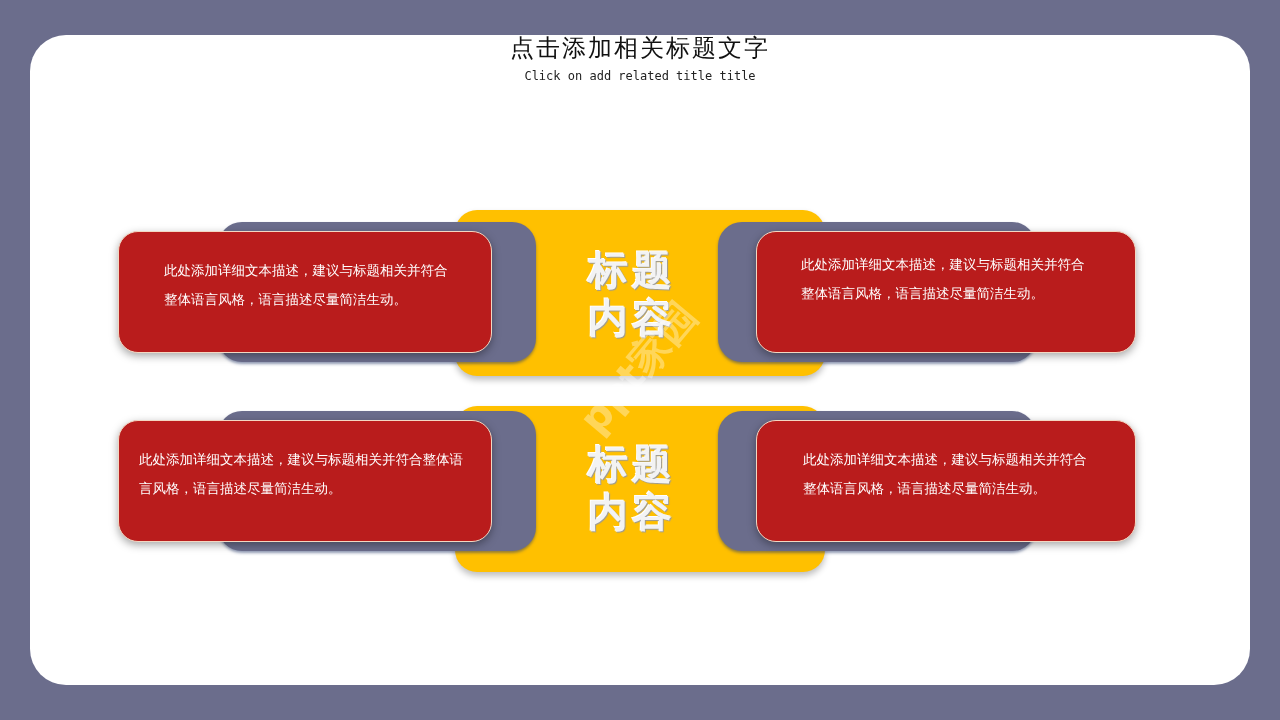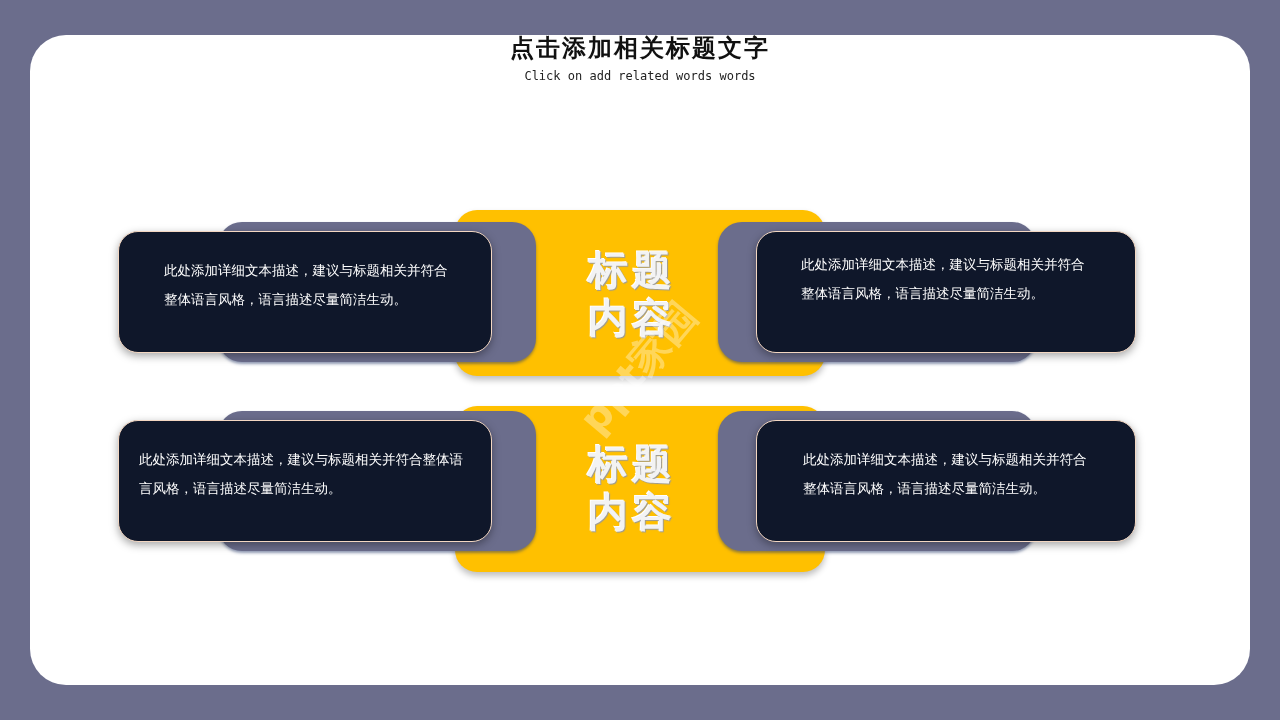--- a/index.html
+++ b/index.html
@@ -8,36 +8,36 @@
     background: #6b6d8c;
     font-family: "DejaVu Serif", serif;
     position: relative;
   }
   .card {
     position: absolute; left: 30px; top: 35px; width: 1220px; height: 650px;
     background: #ffffff; border-radius: 36px;
   }
   .title {
     position: absolute; left: 0; width: 1280px; top: 32px; text-align: center;
-    font-size: 24px; font-weight: bold; color: #111; letter-spacing: 2px;
+    font-size: 24px; font-weight: normal; color: #111; letter-spacing: 2px;
   }
   .subtitle {
     position: absolute; left: 0; width: 1280px; top: 69px; text-align: center;
     font-size: 12px; color: #222; font-family: "DejaVu Sans Mono", monospace;
   }
   .yellow {
     position: absolute; width: 370px; height: 166px; background: #ffc000;
     border-radius: 22px; box-shadow: 0 4px 6px rgba(0,0,0,0.25);
   }
   .slate {
     position: absolute; width: 318px; height: 140px; background: #6b6d8c;
     border-radius: 24px; box-shadow: 0 2px 3px rgba(40,60,110,0.5);
   }
   .orange {
-    position: absolute; width: 374px; height: 122px; background: #0f172a;
+    position: absolute; width: 374px; height: 122px; background: #b91c1c;
     border-radius: 20px; border: 1px solid #f3d7c2;
     box-shadow: 0 3px 8px rgba(0,0,0,0.35);
     box-sizing: border-box; color: #ffffff; font-size: 13.5px; line-height: 29px;
   }
   .orange .txt { position: absolute; }
   .center-label {
     position: absolute; width: 160px; text-align: center;
     font-size: 40px; line-height: 48px; font-weight: bold; letter-spacing: 4px;
     color: #f3f3f3;
     text-shadow: 1px 1px 1px #9a9a9a, -1px -1px 0 #ffffff;
@@ -47,21 +47,21 @@
     transform: rotate(-50deg); font-family: "DejaVu Sans", sans-serif; font-weight: bold;
     pointer-events: none;
   }
 </style>
 </head>
 <body>
 
 <div class="card"></div>
 
 <div class="title">点击添加相关标题文字</div>
-<div class="subtitle">Click on add related words words</div>
+<div class="subtitle">Click on add related title title</div>
 
 <div class="yellow" style="left:455px; top:210px;"></div>
 <div class="slate" style="left:218px; top:222px;"></div>
 <div class="slate" style="left:718px; top:222px;"></div>
 <div class="center-label" style="left:552px; top:246px;">
   <div>标题</div>
   <div>内容</div>
 </div>
 <div class="orange" style="left:118px; top:231px;">
   <div class="txt" style="left:45px; top:24px; width:292px;">此处添加详细文本描述，建议与标题相关并符合整体语言风格，语言描述尽量简洁生动。</div>

